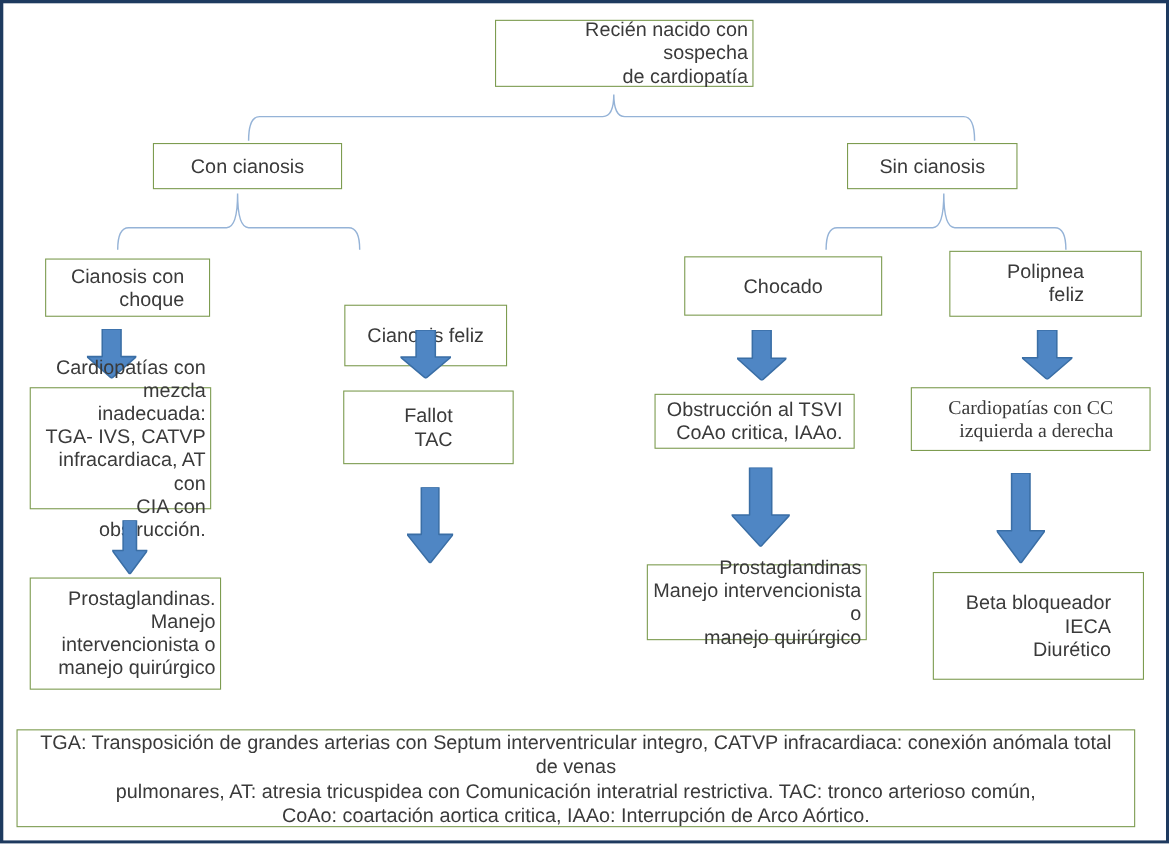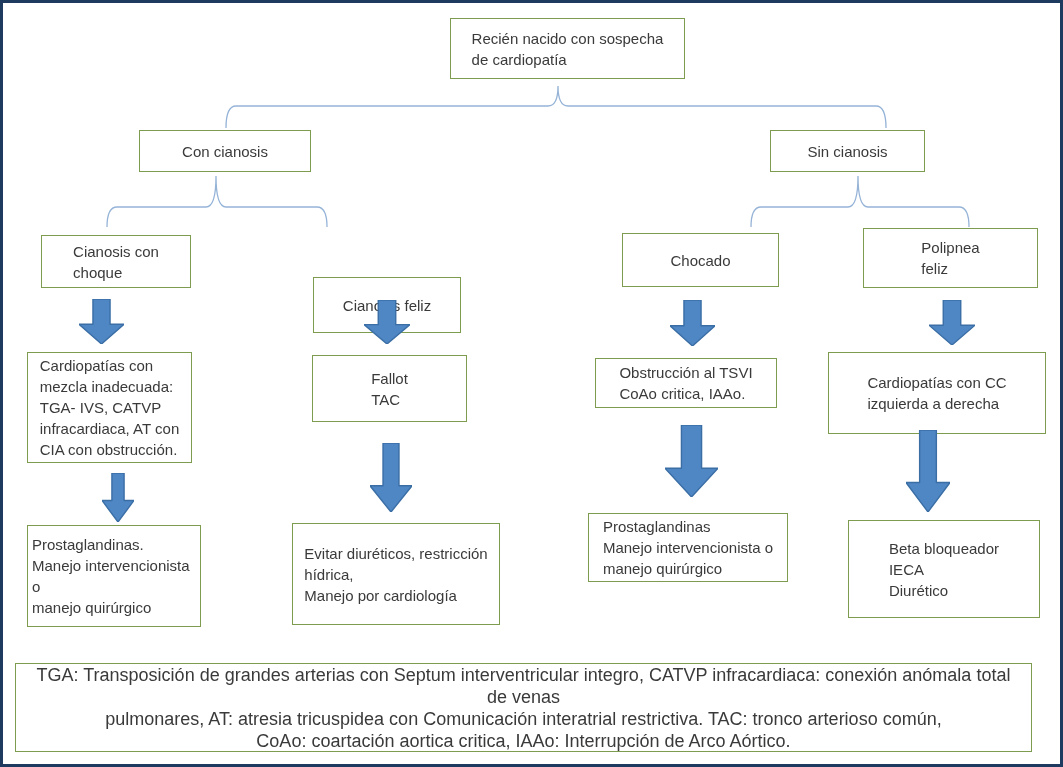--- a/index.html
+++ b/index.html
@@ -16,22 +16,22 @@
     border:3px solid #1e3a5f;
     box-sizing:border-box;
     pointer-events:none;
   }
   .node{
     position:absolute;
     box-sizing:border-box;
     border:1.5px solid #7d9c50;
     background:#ffffff;
     display:flex;align-items:center;justify-content:center;
-    text-align:left;
-    font-size:15px;line-height:21px;
+    text-align:right;
+    font-size:18px;line-height:21px;
   }
   .node span{white-space:pre-line;display:block;padding:2px 4px;}
   .legend{
     position:absolute;
     box-sizing:border-box;
     border:1.5px solid #7d9c50;
     display:flex;align-items:center;justify-content:center;
     text-align:center;
     font-size:18px;line-height:22px;
   }
@@ -75,21 +75,21 @@
     <path d="M 5,55 Q 5,35 15,35 L 102,35 Q 112,35 112,4 Q 112,35 122,35 L 213,35 Q 223,35 223,55"></path>
   </svg>
 
   <div class="node" style="left:41px;top:235px;width:150px;height:53px;">
     <span>Cianosis con
 choque</span>
   </div>
   <div class="node" style="left:313px;top:237px;width:148px;height:56px;margin-top:40px;">
     <span>Cianosis feliz</span>
   </div>
-  <div class="node" style="left:622px;top:233px;width:157px;height:54px;">
+  <div class="node" style="left:622px;top:233px;width:180px;height:54px;">
     <span>Chocado</span>
   </div>
   <div class="node" style="left:863px;top:228px;width:175px;height:60px;">
     <span>Polipnea
 feliz</span>
   </div>
 
   <svg class="arrow" style="left:79px;top:299px;" width="45" height="45" viewBox="0 0 100 100" preserveAspectRatio="none">
     <polygon points="31,0 69,0 69,56 100,56 50,100 0,56 31,56"></polygon>
   </svg>
@@ -111,21 +111,21 @@
 CIA  con obstrucción.</span>
   </div>
   <div class="node" style="left:312px;top:355px;width:155px;height:67px;">
     <span>Fallot
 TAC</span>
   </div>
   <div class="node" style="left:595px;top:358px;width:182px;height:50px;">
     <span>Obstrucción al TSVI
 CoAo critica, IAAo.</span>
   </div>
-  <div class="node" style="left:828px;top:352px;width:218px;height:82px;">
+  <div class="node" style="left:828px;top:352px;width:218px;height:58px;font-family:Liberation Serif, serif;">
     <span>Cardiopatías con CC
 izquierda a derecha</span>
   </div>
 
   <svg class="arrow" style="left:102px;top:473px;" width="32" height="49" viewBox="0 0 100 100" preserveAspectRatio="none">
     <polygon points="31,0 69,0 69,56 100,56 50,100 0,56 31,56"></polygon>
   </svg>
   <svg class="arrow" style="left:370px;top:443px;" width="42" height="69" viewBox="0 0 100 100" preserveAspectRatio="none">
     <polygon points="31,0 69,0 69,62 100,62 50,100 0,62 31,62"></polygon>
   </svg>
@@ -134,25 +134,20 @@
   </svg>
   <svg class="arrow" style="left:906px;top:430px;" width="44" height="82" viewBox="0 0 100 100" preserveAspectRatio="none">
     <polygon points="31,0 69,0 69,64 100,64 50,100 0,64 31,64"></polygon>
   </svg>
 
   <div class="node" style="left:27px;top:525px;width:174px;height:102px;">
     <span>Prostaglandinas.
 Manejo intervencionista o
 manejo quirúrgico</span>
   </div>
-  <div class="node" style="left:292px;top:523px;width:208px;height:102px;">
-    <span>Evitar diuréticos, restricción
-hídrica,
-Manejo por cardiología</span>
-  </div>
   <div class="node" style="left:588px;top:513px;width:200px;height:69px;">
     <span>Prostaglandinas
 Manejo intervencionista o
 manejo quirúrgico</span>
   </div>
   <div class="node" style="left:848px;top:520px;width:192px;height:98px;">
     <span>Beta bloqueador
 IECA
 Diurético</span>
   </div>

